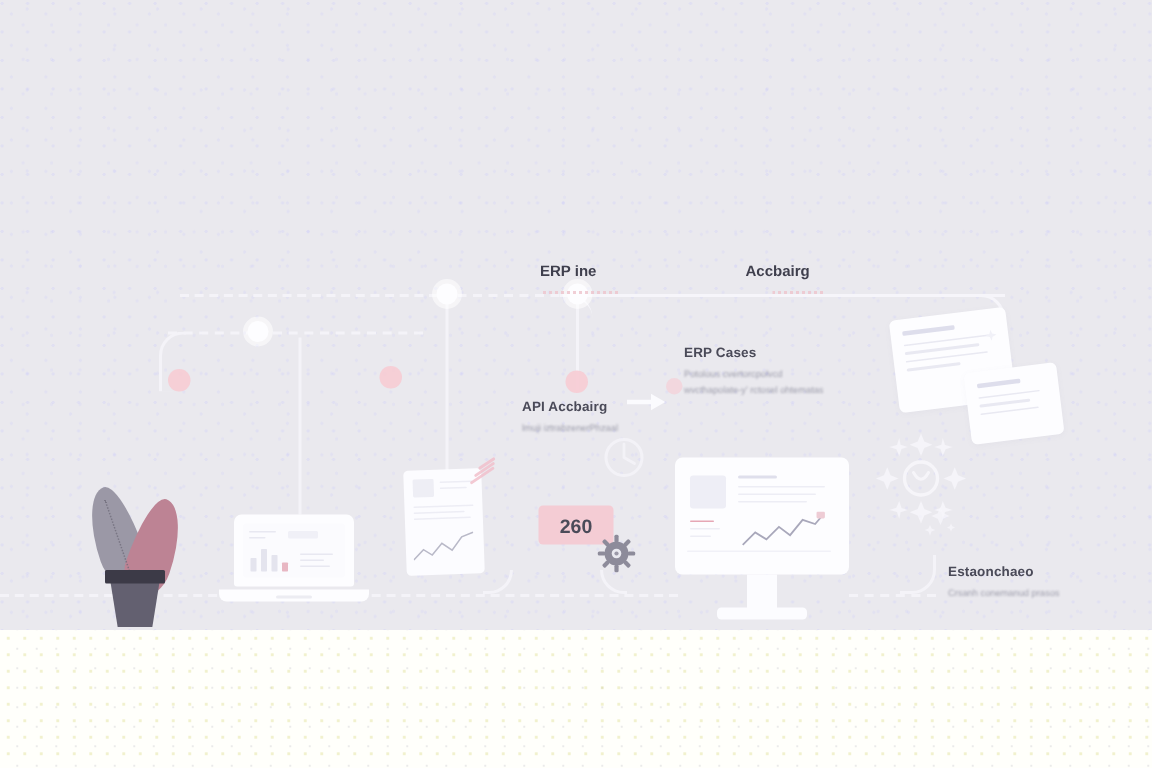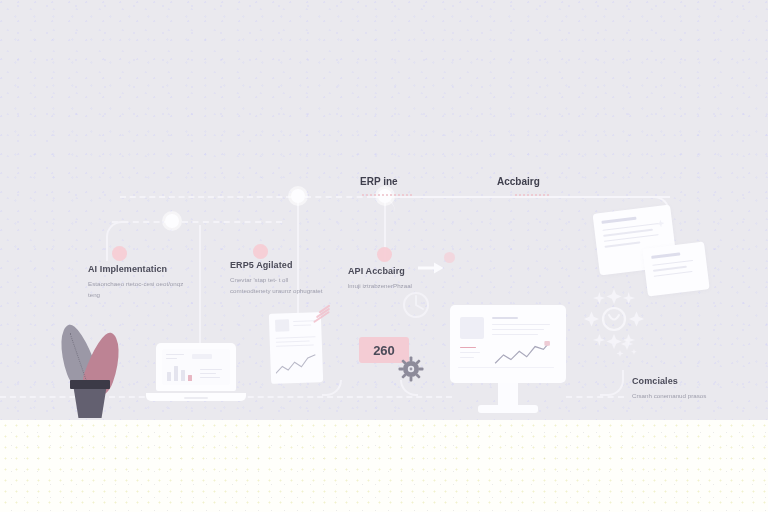--- a/index.html
+++ b/index.html
@@ -301,38 +301,34 @@
   <div class="dot-pink" style="left:253px; top:244px;"></div>
   <div class="dot-pink" style="left:377px; top:247px;"></div>
   <div class="dot-pink" style="left:444px; top:252px; width:11px; height:11px; opacity:.6;"></div>
 
   <div class="h-section" style="left:360px; top:176px;">ERP ine</div>
   <div class="h-underline" style="left:362px; top:194px; width:50px;"></div>
 
   <div class="h-section" style="left:497px; top:176px;">Accbairg</div>
   <div class="h-underline" style="left:515px; top:194px; width:34px;"></div>
 
-  <div class="block" style="left:88px; top:264px;">
-    <div class="b-title">AI Implementaticn</div>
-    <div class="b-body">Estaonchaeo rtetoc-cesi oeot/onqz teng</div>
-  </div>
-
-  <div class="block" style="left:230px; top:260px;">
-    <div class="b-title">ERP5 Agilated</div>
-    <div class="b-body">Cnevtar 'stap tet- t oll comteodtenety uraunz ophugratet</div>
-  </div>
+
 
   <div class="block" style="left:348px; top:266px;">
     <div class="b-title">API Accbairg</div>
     <div class="b-body">lmuji iztrabzenerPhzaal</div>
   </div>
 
+  <div class="block" style="left:456px; top:230px;">
+    <div class="b-title">ERP Cases</div>
+    <div class="b-body">Potolous cvertorcpolvcd wvcthapolate-y' rctosel ohtematas</div>
+  </div>
 
   <div class="block" style="left:632px; top:376px;">
-    <div class="b-title">Comciales</div>
+    <div class="b-title">Estaonchaeo</div>
     <div class="b-body">Crsanh conemanud prasos</div>
   </div>
 
   <svg id="arrow-right" viewBox="0 0 26 12">
     <path d="M0 4.5 H16 V0.5 L25.5 6 L16 11.5 V7.5 H0 Z" fill="#fbfbfe"></path>
   </svg>
 
   <div id="plant">
     <div class="leaf" id="leaf-left"></div>
     <div class="leaf" id="leaf-right"></div>

